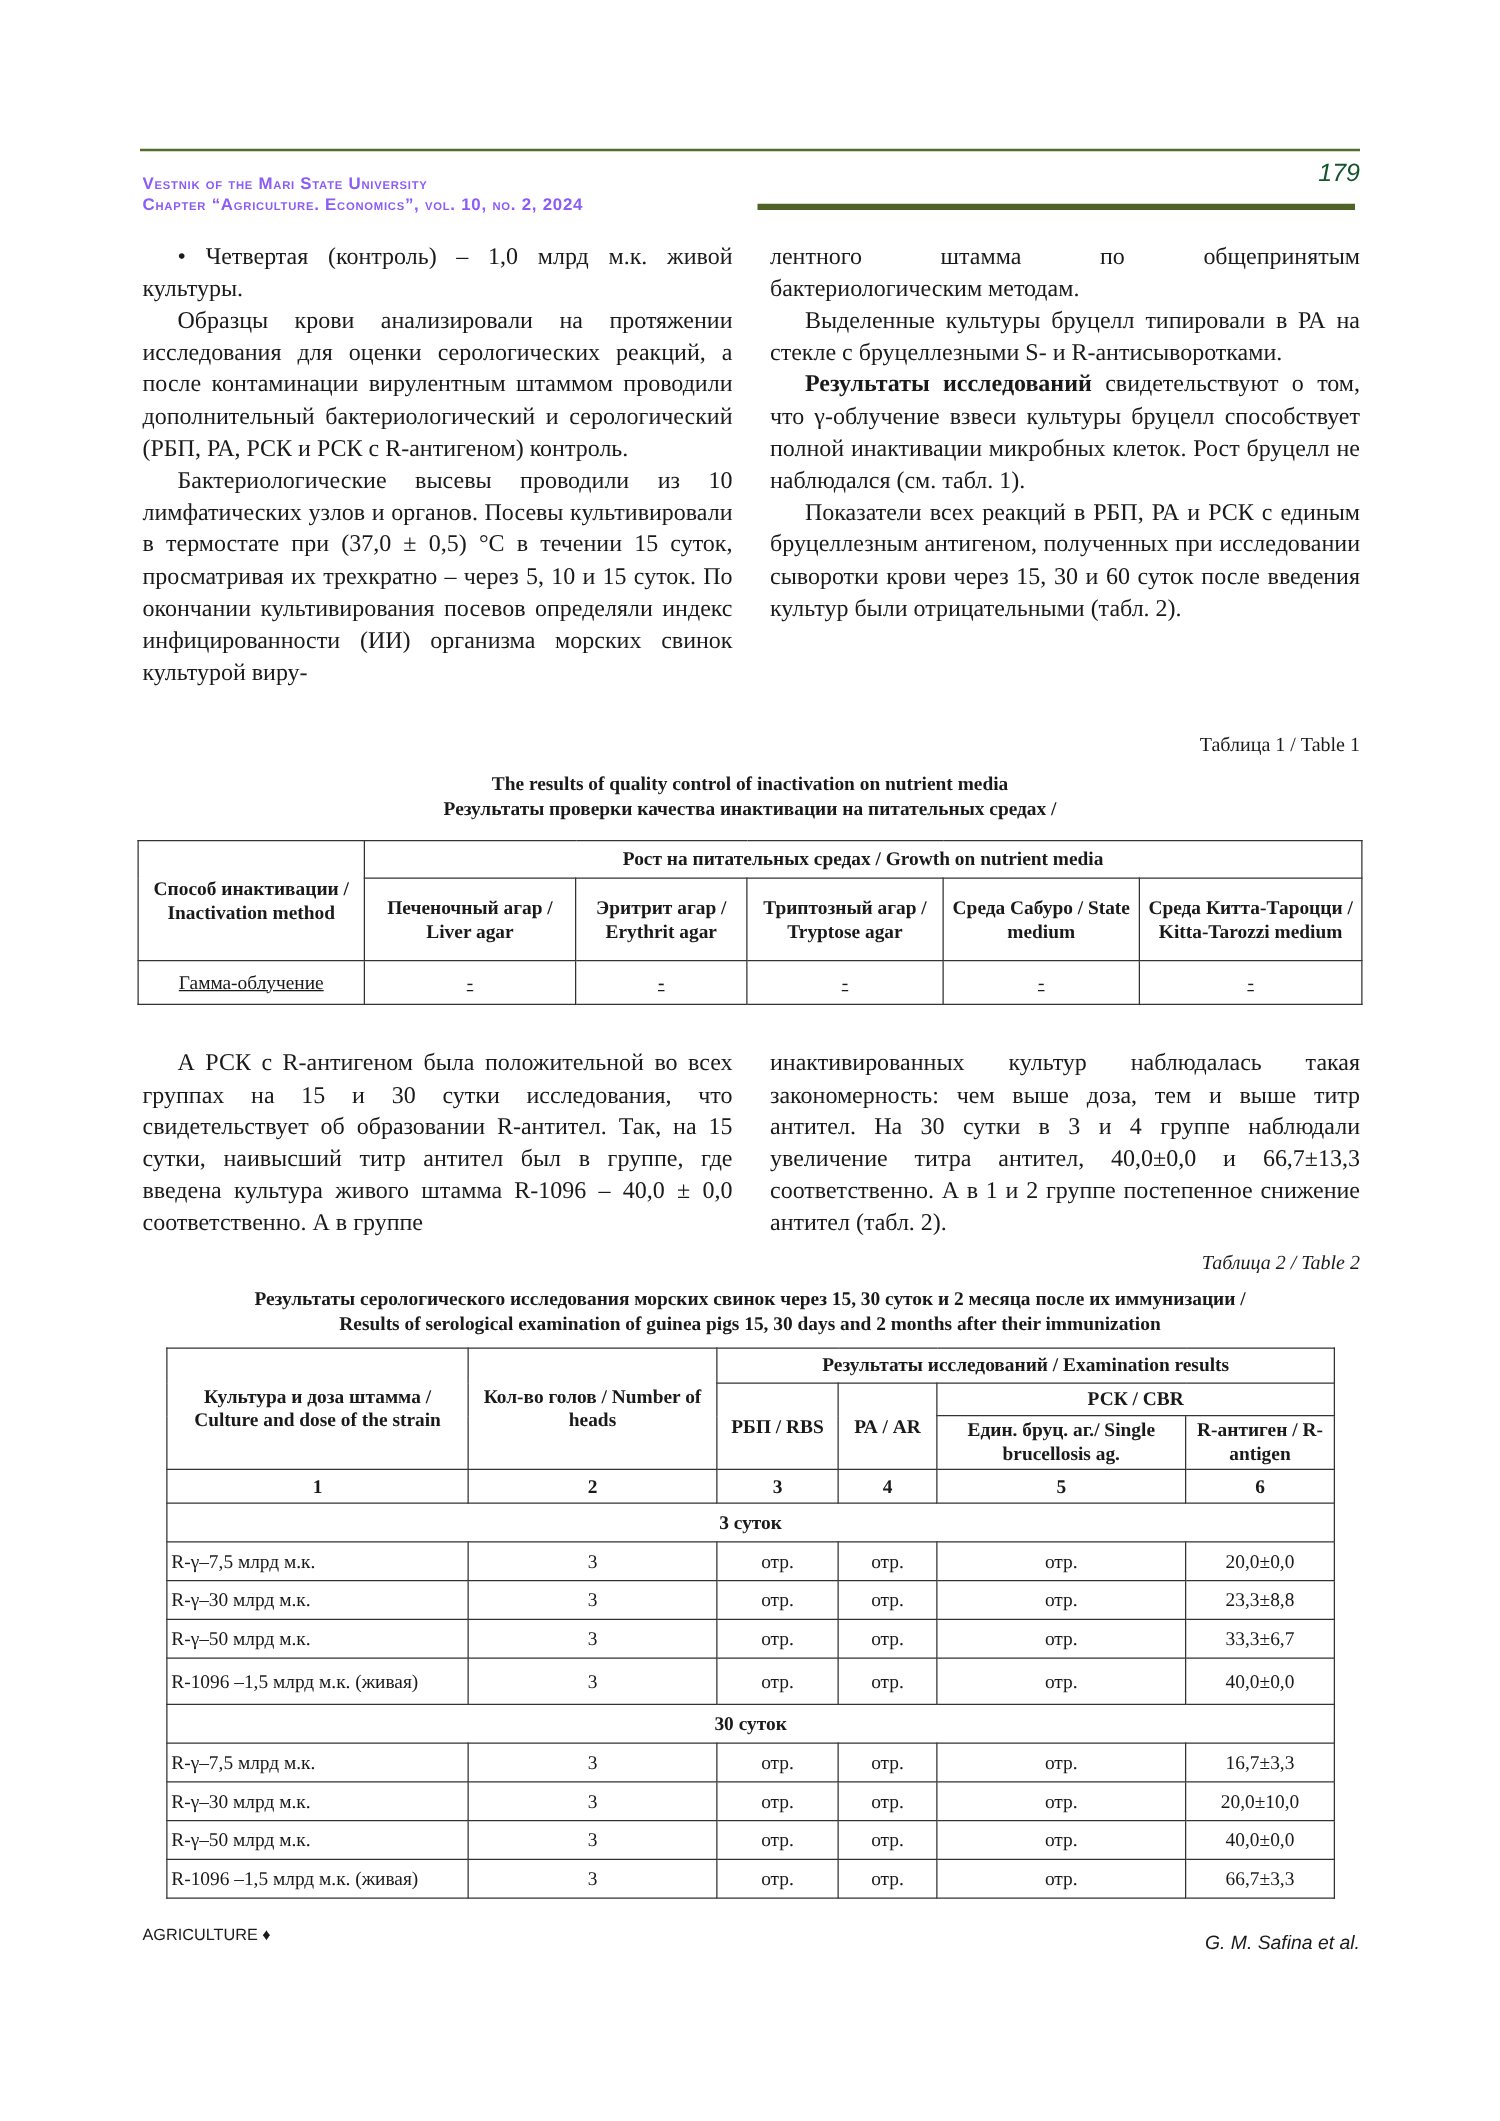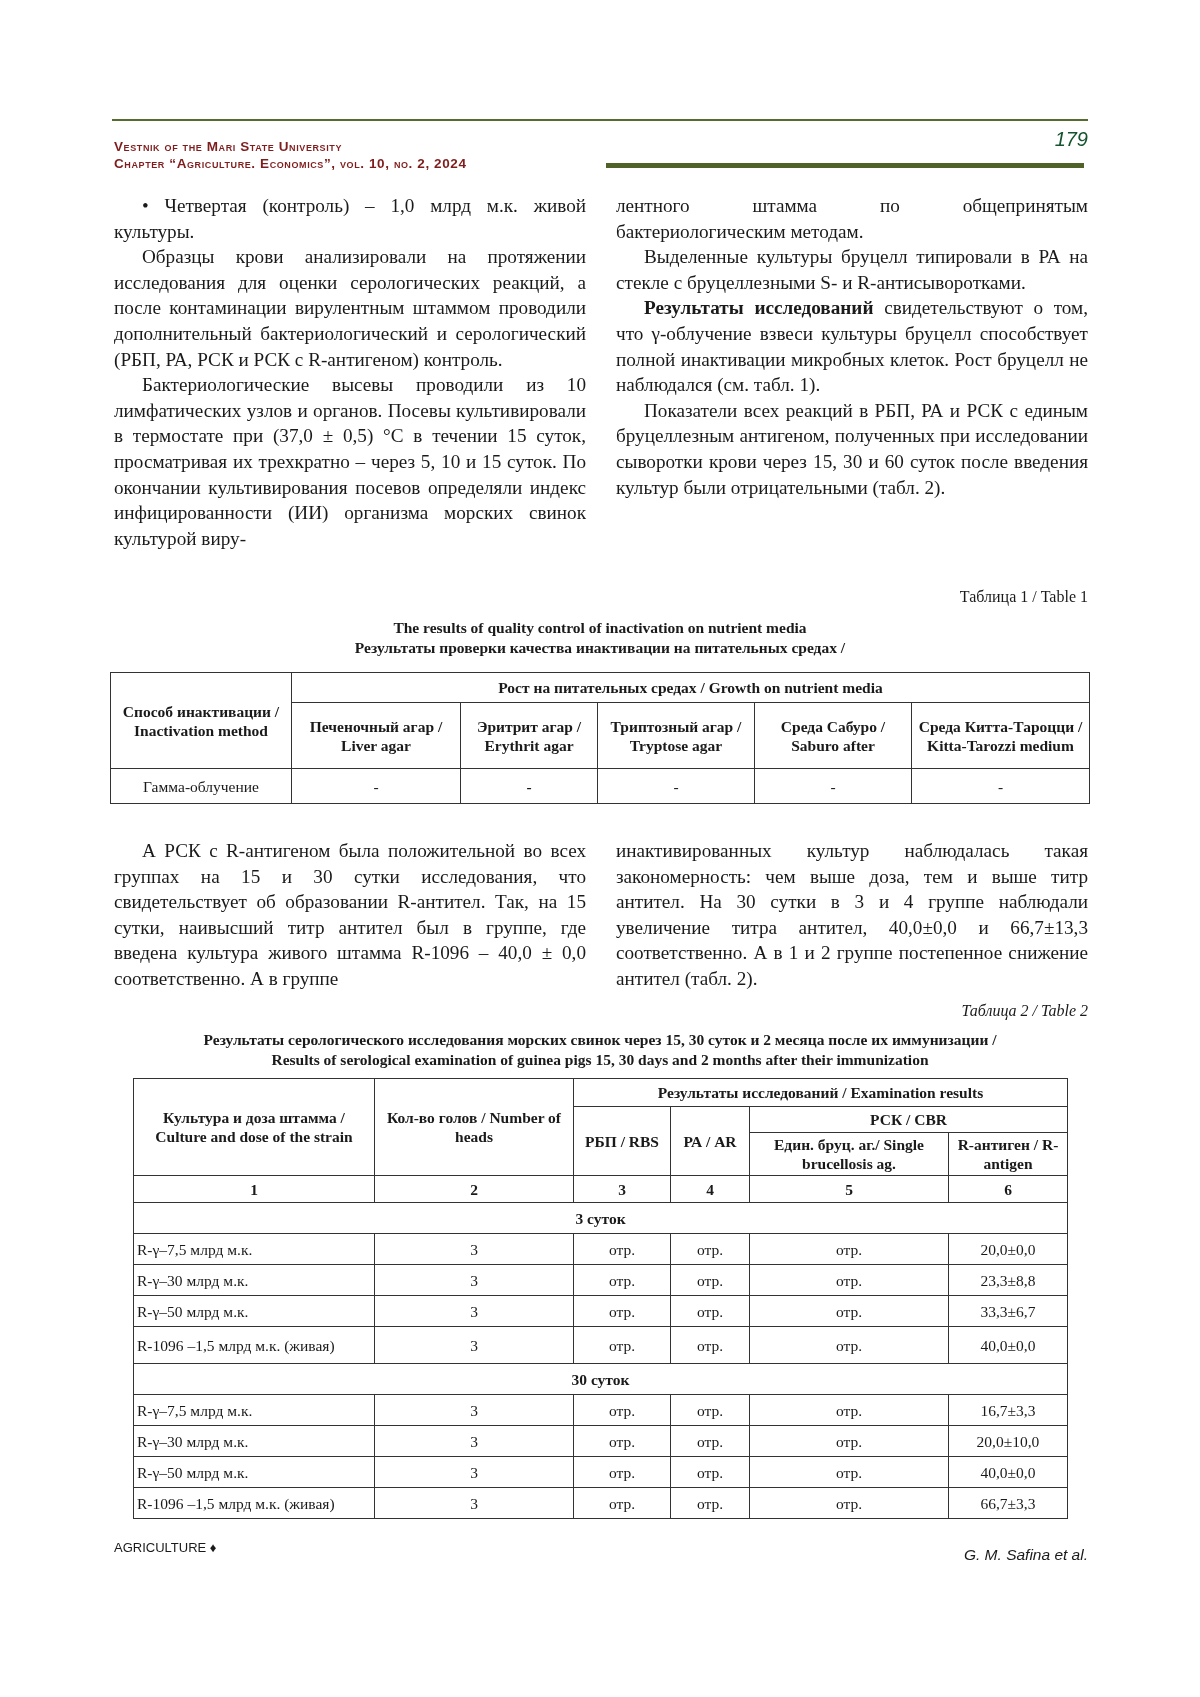--- a/index.html
+++ b/index.html
@@ -2,21 +2,21 @@
 <html><head>
 <meta charset="utf-8">
 <style>
   html, body { margin: 0; padding: 0; background: #ffffff; }
   body { width: 1200px; height: 1697px; position: relative; overflow: hidden; color: #1a1a1a; }
   .serif { font-family: "Liberation Serif", "DejaVu Serif", serif; }
   .sans { font-family: "Liberation Sans", "DejaVu Sans", sans-serif; }
 
   
   .hdr-top-line { position: absolute; left: 112px; top: 119px; width: 976px; height: 2px; background: #556b2f; }
-  .hdr-journal { position: absolute; left: 114px; top: 138px; font-size: 13.5px; font-weight: bold; letter-spacing: 0.6px; font-variant: small-caps; line-height: 17px; color: #7f1d1d; }
+  .hdr-journal { position: absolute; left: 114px; top: 138px; font-size: 13.5px; font-weight: bold; letter-spacing: 0.6px; font-variant: small-caps; line-height: 17px; color: #8b5cf6; }
   .hdr-journal div { white-space: nowrap; }
   .hdr-page { position: absolute; right: 112px; top: 128px; font-size: 20px; font-style: italic; color: #14532d; }
   .hdr-bottom-line { position: absolute; left: 606px; top: 163px; width: 478px; height: 5px; background: #4f6228; }
 
   
   .col { position: absolute; font-size: 19.2px; line-height: 25.6px; text-align: justify; }
   .col p { margin: 0; }
   .col p.ind { text-indent: 28px; }
   .col p.gap { }
   .col-l { left: 114px; width: 472px; }
@@ -29,21 +29,21 @@
   .tcap-no { position: absolute; right: 112px; font-size: 16px; }
   .tcap-title { position: absolute; left: 110px; width: 980px; text-align: center; font-weight: bold; font-size: 15.5px; line-height: 20px; }
 
   table.t { position: absolute; border-collapse: collapse; font-size: 15.5px; }
   table.t td, table.t th { border: 1.5px solid #333; padding: 2px 4px; text-align: center; vertical-align: middle; line-height: 19px; }
   table.t th { font-weight: bold; }
 
   #table1 { left: 110px; top: 672px; width: 980px; }
   #table1 .h1 { height: 30px; }
   #table1 .h2 { height: 66px; }
-  #table1 td { height: 30px; }
+  #table1 td { height: 30px; text-decoration: underline; }
 
   #table2 { left: 133px; top: 1078px; width: 935px; }
   #table2 .grp td { font-weight: bold; height: 26px; }
   #table2 .nums th { height: 22px; }
   #table2 td.left { text-align: left; padding-left: 3px; }
   #table2 tr.row td { height: 26px; }
   #table2 tr.row.tall td { height: 32px; }
 
   .footer-l { position: absolute; left: 114px; top: 1540px; font-size: 13px; }
   .footer-r { position: absolute; right: 112px; top: 1546px; font-size: 15.5px; font-style: italic; }
@@ -79,21 +79,21 @@
 <table class="t serif" id="table1">
   <tbody>
       <tr class="h1">
     <th rowspan="2" style="width:172px;">Способ инактивации / Inactivation method</th>
     <th colspan="5">Рост на питательных средах / Growth on nutrient media</th>
   </tr>
   <tr class="h2">
     <th style="width:160px;">Печеночный агар / Liver agar</th>
     <th style="width:128px;">Эритрит агар / Erythrit agar</th>
     <th style="width:148px;">Триптозный агар / Tryptose agar</th>
-    <th style="width:148px;">Среда Сабуро / Saburo after</th>
+    <th style="width:148px;">Среда Сабуро / State medium</th>
     <th>Среда Китта-Тароцци / Kitta-Tarozzi medium</th>
   </tr>
   <tr>
     <td>Гамма-облучение</td>
     <td>-</td>
     <td style="font-weight:bold;">-</td>
     <td>-</td>
     <td>-</td>
     <td>-</td>
   </tr>

